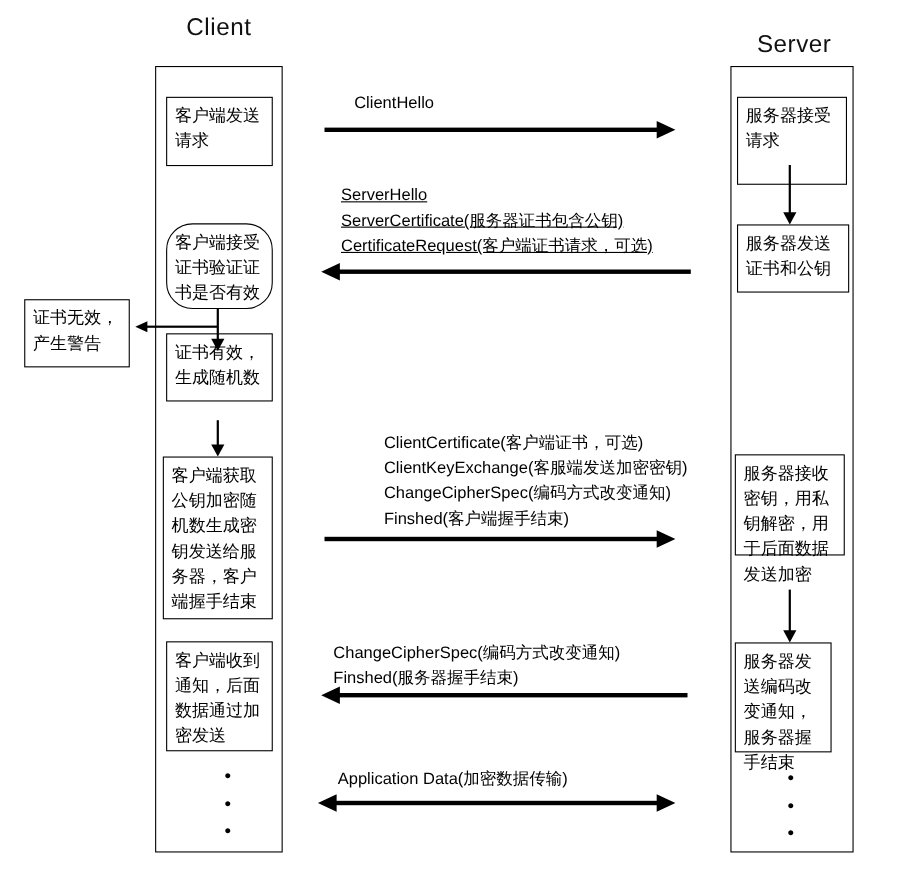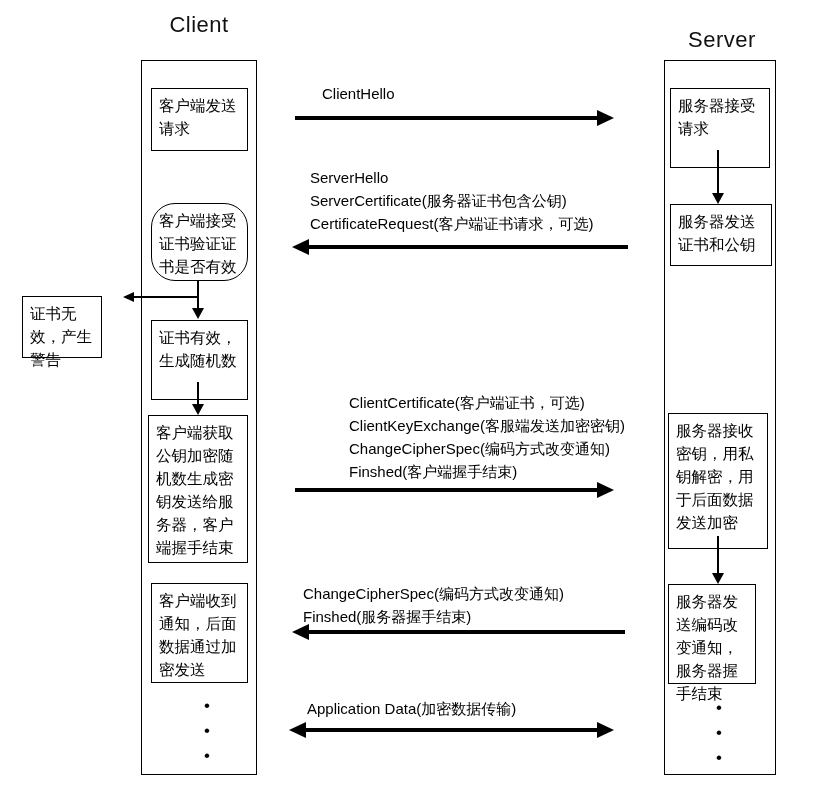--- a/index.html
+++ b/index.html
@@ -53,29 +53,29 @@
 <div class="canvas">
 
   <div class="title" style="left:149px;top:12px;width:100px;">Client</div>
   <div class="title" style="left:672px;top:27px;width:100px;">Server</div>
 
   <div class="lane" style="left:141px;top:60px;width:116px;height:715px;"></div>
   <div class="lane" style="left:664px;top:60px;width:112px;height:715px;"></div>
 
   <div class="box" style="left:151px;top:88px;width:97px;height:63px;">客户端发送请求</div>
   <div class="box" style="left:151px;top:203px;width:97px;height:78px;border-radius:24px;">客户端接受证书验证证书是否有效</div>
-  <div class="box" style="left:151px;top:320px;width:97px;height:80px;">证书有效，生成随机数</div>
+  <div class="box" style="left:151px;top:303px;width:97px;height:62px;">证书有效，生成随机数</div>
   <div class="box" style="left:151px;top:583px;width:97px;height:100px;">客户端收到通知，后面数据通过加密发送</div>
   <div class="box" style="left:148px;top:415px;width:100px;height:148px;">客户端获取公钥加密随机数生成密钥发送给服务器，客户端握手结束</div>
 
-  <div class="box" style="left:22px;top:272px;width:80px;height:62px;margin-top:24px;">证书无效，产生警告</div>
+  <div class="box" style="left:22px;top:272px;width:96px;height:62px;">证书无效，产生警告</div>
 
   <div class="box" style="left:670px;top:88px;width:100px;height:80px;">服务器接受请求</div>
   <div class="box" style="left:670px;top:204px;width:102px;height:62px;">服务器发送证书和公钥</div>
-  <div class="box" style="left:668px;top:413px;width:100px;height:136px;">服务器接收密钥，用私钥解密，用于后面数据发送加密</div>
+  <div class="box" style="left:668px;top:413px;width:100px;height:92px;">服务器接收密钥，用私钥解密，用于后面数据发送加密</div>
   <div class="box" style="left:668px;top:584px;width:88px;height:100px;">服务器发送编码改变通知，服务器握手结束</div>
 
   <div class="thinline" style="left:197px;top:280px;width:2px;height:32px;"></div>
   <div class="tri-down" style="left:192px;top:308px;"></div>
   <div class="thinline" style="left:126px;top:296px;width:72px;height:2px;"></div>
   <div class="tri-left-sm" style="left:123px;top:292px;"></div>
 
   <div class="thinline" style="left:197px;top:382px;width:2px;height:26px;"></div>
   <div class="tri-down" style="left:192px;top:404px;"></div>
 
@@ -84,21 +84,21 @@
 
   <div class="thinline" style="left:717px;top:536px;width:2px;height:38px;"></div>
   <div class="tri-down" style="left:712px;top:573px;"></div>
 
   <div class="msg-label" style="left:322px;top:82px;">
     <div>ClientHello</div>
   </div>
   <div class="hline" style="left:295px;top:116px;width:304px;"></div>
   <div class="tri-right" style="left:597px;top:110px;"></div>
 
-  <div class="msg-label" style="left:310px;top:166px;">
+  <div class="msg-label" style="left:310px;top:166px;text-decoration:underline;">
     <div>ServerHello</div>
     <div>ServerCertificate(服务器证书包含公钥)</div>
     <div>CertificateRequest(客户端证书请求，可选)</div>
   </div>
   <div class="hline" style="left:306px;top:245px;width:322px;"></div>
   <div class="tri-left" style="left:292px;top:239px;"></div>
 
   <div class="msg-label" style="left:305px;top:391px;margin-left:44px;">
     <div>ClientCertificate(客户端证书，可选)</div>
     <div>ClientKeyExchange(客服端发送加密密钥)</div>

